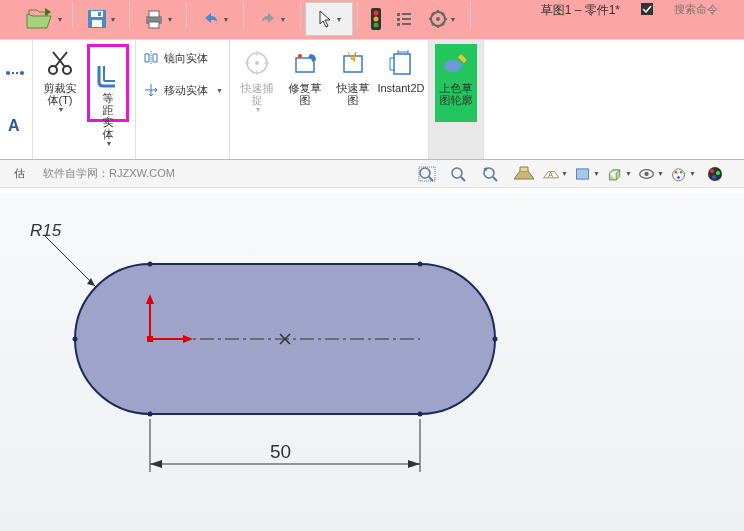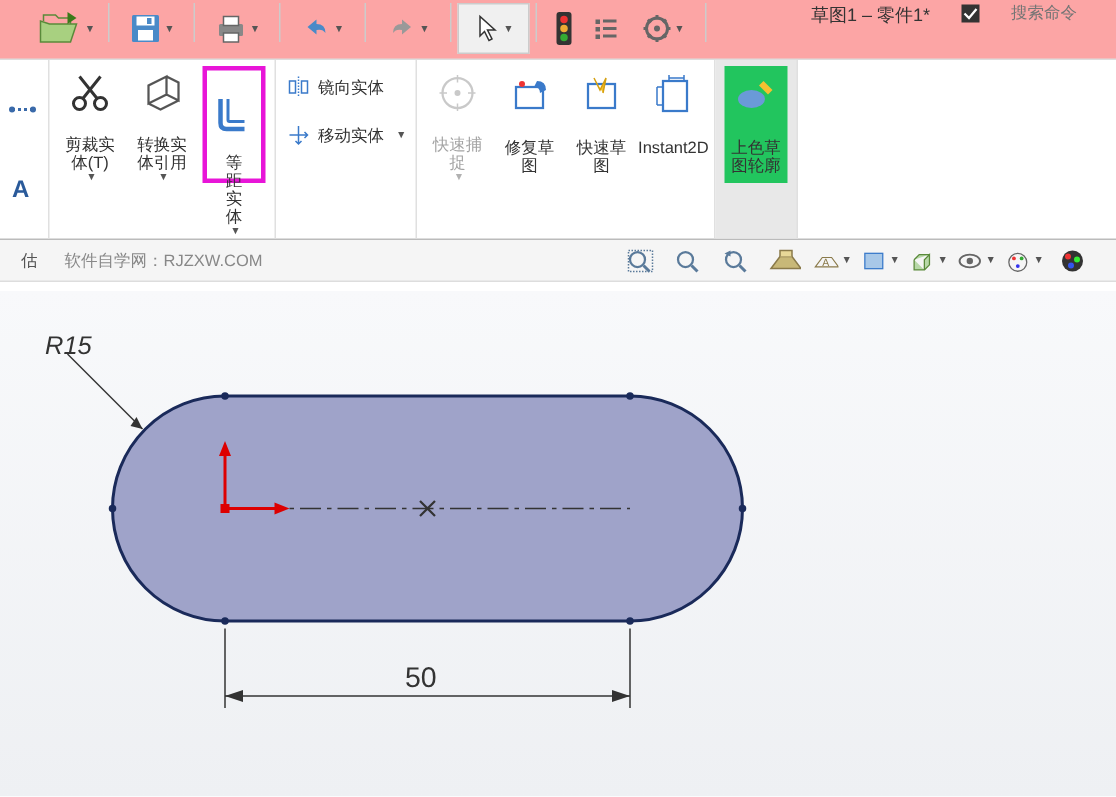--- a/index.html
+++ b/index.html
@@ -8,21 +8,21 @@
 .qat-btn{height:34px;min-width:28px;display:flex;align-items:center;justify-content:center;position:relative;cursor:pointer}
 .qat-btn.wide{min-width:48px}
 .sep-v{width:1px;height:26px;background:#ccc;margin:0 4px}
 .dd-arrow{font-size:7px;color:#555;margin-left:2px}
 .ribbon{height:120px;background:#fff;display:flex;border-bottom:1px solid #bbb}
 .rbn-group{display:flex;border-right:1px solid #e0e0e0;padding:4px 6px;gap:6px}
 .rbn-col{display:flex;flex-direction:column;gap:4px}
 .rbn-big{width:42px;height:78px;display:flex;flex-direction:column;align-items:center;justify-content:flex-start;cursor:pointer;padding-top:2px}
 .rbn-big.disabled{opacity:0.45}
 .rbn-big .icn{height:34px;display:flex;align-items:center;justify-content:center}
-.rbn-big .lbl{font-size:11px;line-height:12px;text-align:center;margin-top:13px;color:#333}
+.rbn-big .lbl{font-size:11px;line-height:12px;text-align:center;margin-top:2px;color:#333}
 .rbn-small{height:20px;display:flex;align-items:center;gap:4px;cursor:pointer;font-size:11px;color:#333}
 .rbn-small .icn{width:18px;display:flex;justify-content:center}
 .highlight-box{border:3px solid #e815d8;padding:13px}
 .sub-bar{height:28px;background:#f5f5f5;display:flex;align-items:center;padding:0 6px;font-size:11px;color:#555;border-bottom:1px solid #ddd;justify-content:space-between}
 .view-tools{display:flex;gap:6px;align-items:center;margin-right:10px}
 .vt-btn{width:26px;height:22px;display:flex;align-items:center;justify-content:center;cursor:pointer}
 .canvas{position:absolute;top:194px;left:0;right:0;bottom:0;background:linear-gradient(180deg,#f8f9fb 0%,#eef0f3 100%)}
 svg.sketch{position:absolute;top:0;left:0}
 .doc-title{font-size:12px;color:#333;margin-left:auto}
 .search-box{display:flex;align-items:center;gap:20px;margin-left:20px;font-size:11px;color:#666}
@@ -135,29 +135,20 @@
       <div class="icn">
           <svg width="30" height="30" viewBox="0 0 30 30">
             <circle cx="8" cy="22" r="4" fill="none" stroke="#333" stroke-width="2"></circle>
             <circle cx="22" cy="22" r="4" fill="none" stroke="#333" stroke-width="2"></circle>
             <path d="M10 19 L22 4 M20 19 L8 4" stroke="#333" stroke-width="2"></path>
           </svg>
         </div>
       <div class="lbl">剪裁实体(T)</div>
       <span class="dd-arrow">▼</span>
     </div>
-    <div class="rbn-big">
-      <div class="icn">
-          <svg width="30" height="30" viewBox="0 0 30 30">
-            <path d="M6 22 L6 10 L18 4 L18 16 Z M18 4 L26 8 L26 20 L18 16 M6 22 L14 26 L26 20" fill="none" stroke="#555" stroke-width="1.5"></path>
-          </svg>
-        </div>
-      <div class="lbl">转换实体引用</div>
-      <span class="dd-arrow">▼</span>
-    </div>
     <div class="rbn-big highlight-box">
       <div class="icn">
           <svg width="30" height="30" viewBox="0 0 30 30">
             <path d="M6 6 L6 22 Q6 26 10 26 L22 26" fill="none" stroke="#3a7aca" stroke-width="3"></path>
             <path d="M11 6 L11 20 Q11 21 12 21 L22 21" fill="none" stroke="#3a7aca" stroke-width="2"></path>
           </svg>
         </div>
       <div class="lbl">等距实体</div>
       <span class="dd-arrow">▼</span>
     </div>

